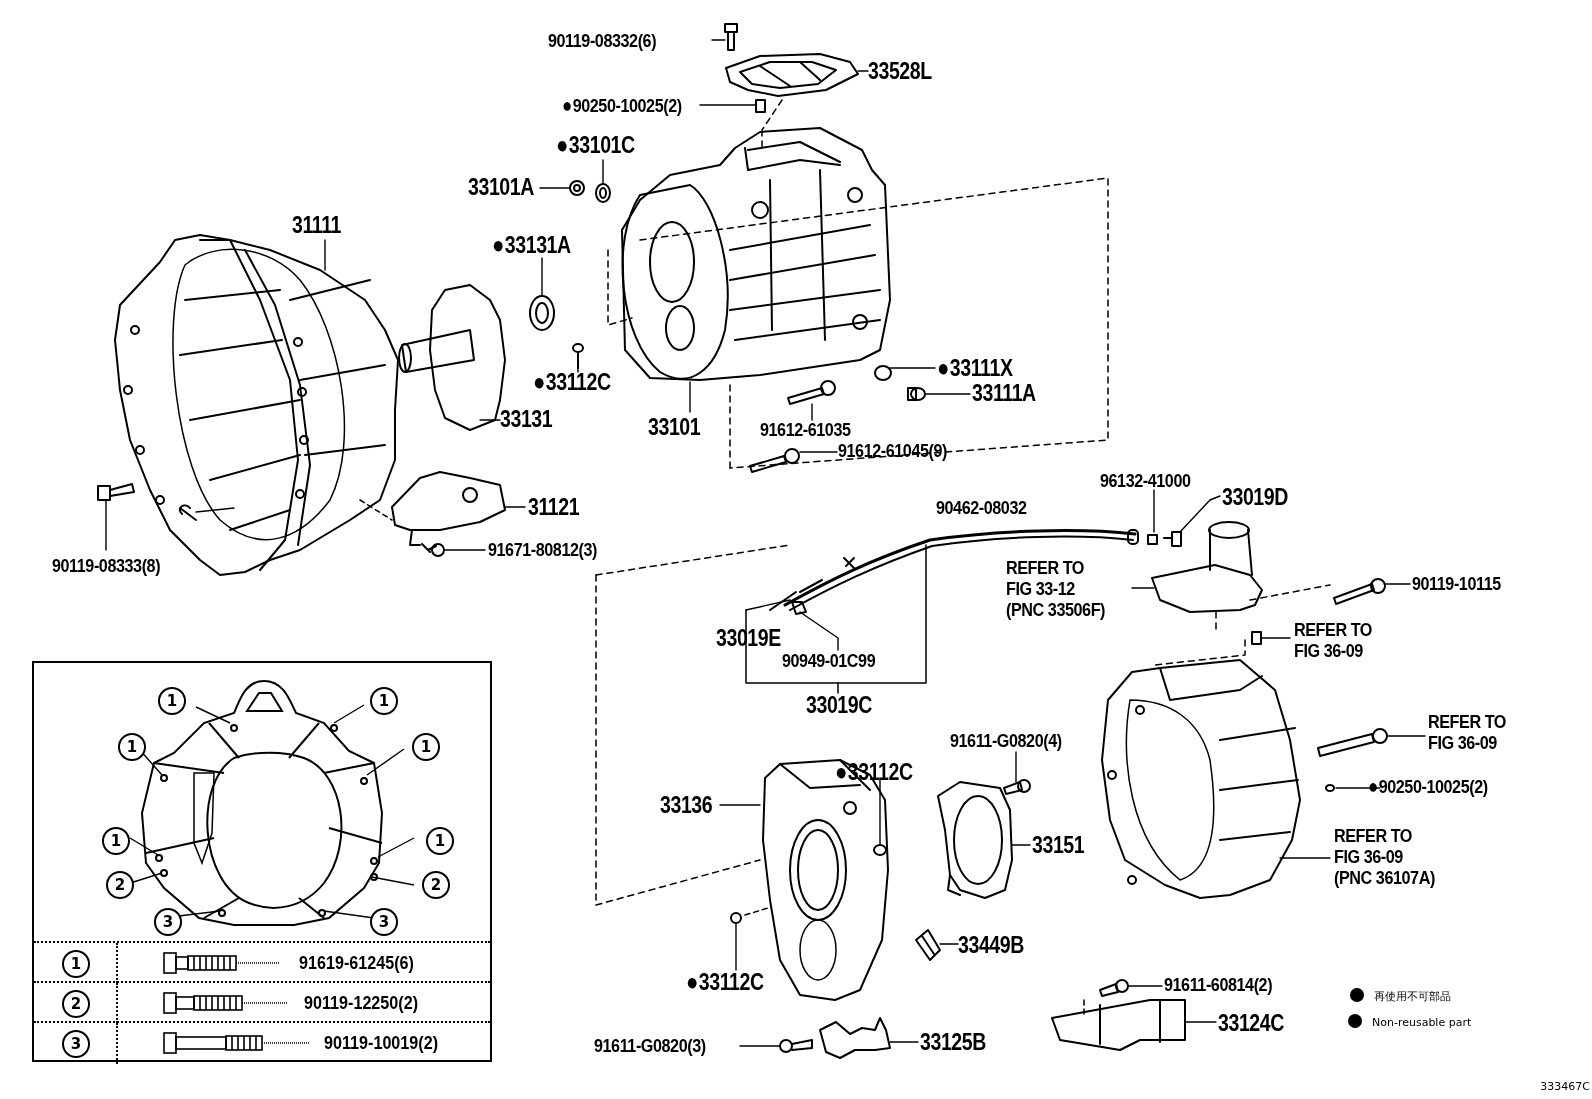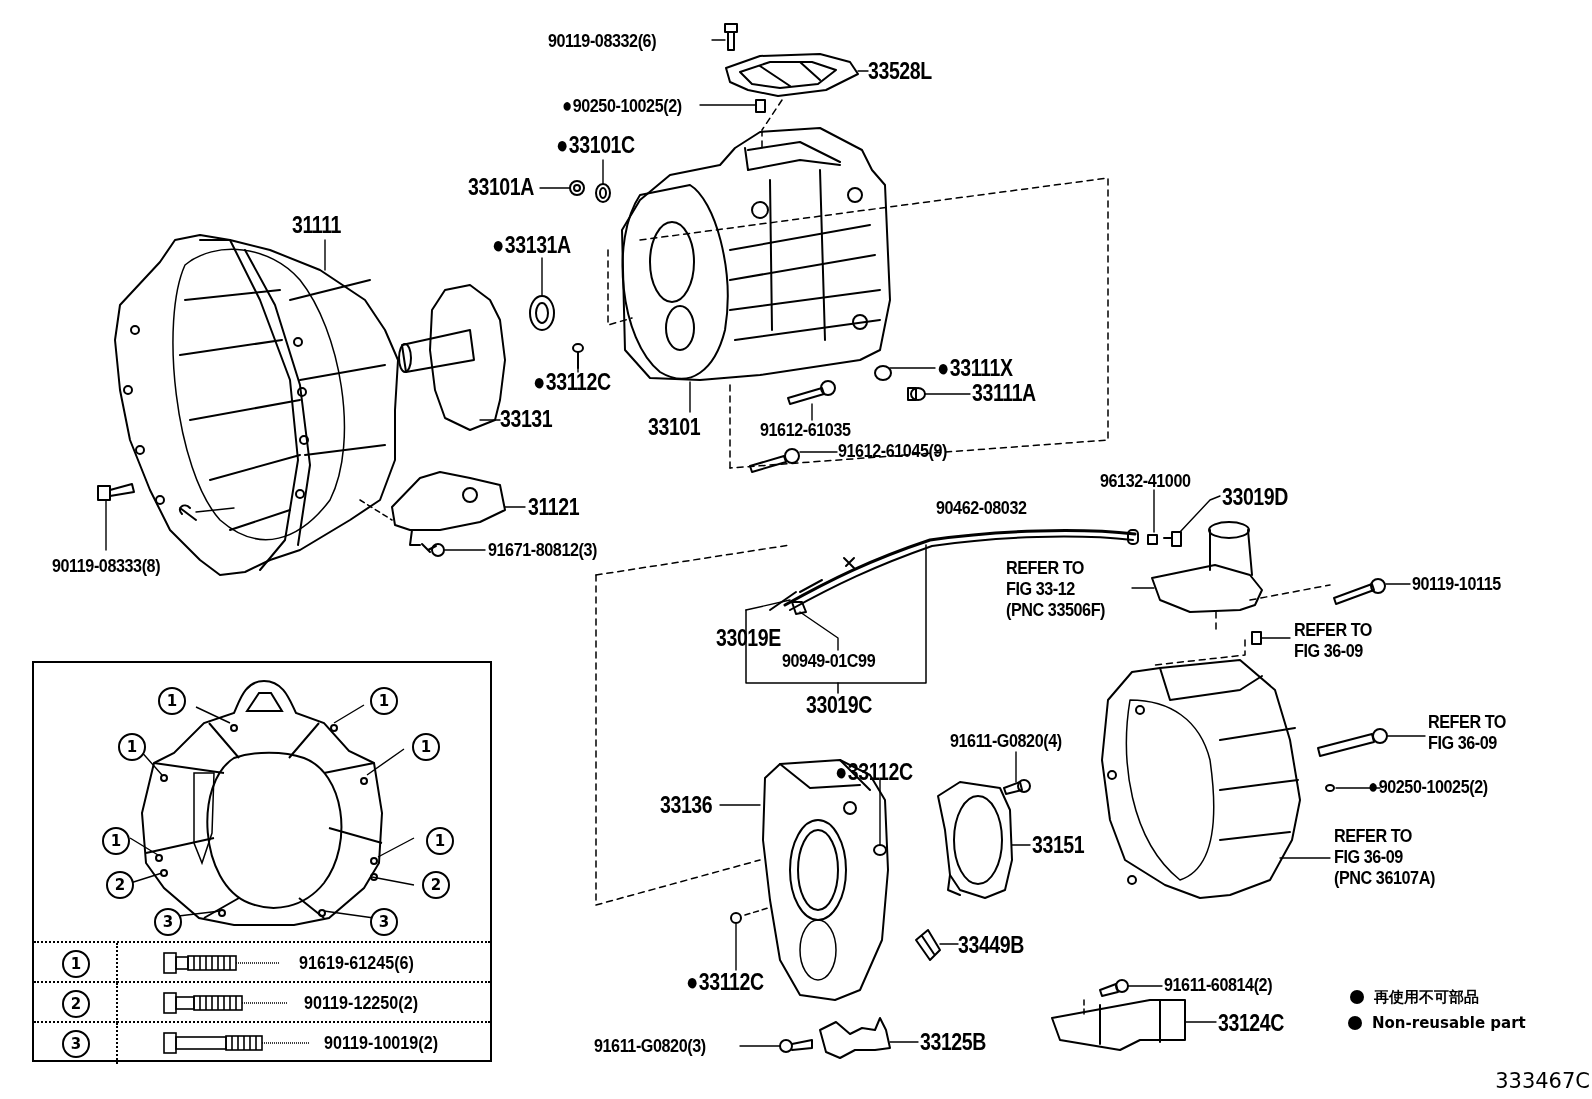--- a/index.html
+++ b/index.html
@@ -6,23 +6,23 @@
   body { width:1592px; height:1099px; position:relative; overflow:hidden;
          font-family:"DejaVu Sans Mono","Liberation Mono",monospace; color:#000; }
   #stage { position:absolute; left:0; top:0; width:1592px; height:1099px; }
   svg { position:absolute; left:0; top:0; }
   .lbl { position:absolute; font-family:"Liberation Sans Narrow","Liberation Sans","DejaVu Sans Condensed",sans-serif;
          font-weight:bold; color:#000; white-space:nowrap; line-height:1; letter-spacing:-0.5px; }
   .big { font-size:23px; transform:scaleX(0.85); transform-origin:left top; }
   .med { font-size:19px; transform:scaleX(0.85); transform-origin:left top; }
   .ref { font-size:18px; line-height:21px; white-space:pre; transform:scaleX(0.9); transform-origin:left top; }
   .dot::before { content:"\25CF"; font-size:1.05em; margin-right:1px; }
-  .legend { position:absolute; font-family:"DejaVu Sans","Liberation Sans",sans-serif; font-size:15px;font-weight:bold; }
+  .legend { position:absolute; font-family:"DejaVu Sans","Liberation Sans",sans-serif; font-size:11px; }
   .legend .bullet { display:inline-block; width:14px; height:14px; border-radius:50%; background:#000; margin-right:10px; vertical-align:-2px; }
-  .figno { position:absolute; right:2px; bottom:6px; font-family:"DejaVu Sans","Liberation Sans",sans-serif; font-size:21px; }
+  .figno { position:absolute; right:2px; bottom:6px; font-family:"DejaVu Sans","Liberation Sans",sans-serif; font-size:11px; }
   .circnum { position:absolute; width:24px; height:24px; border:2px solid #000; border-radius:50%;
              font-family:"DejaVu Sans",sans-serif; font-size:15px; font-weight:bold; text-align:center; line-height:24px; background:#fff; }
   .inset { position:absolute; left:32px; top:661px; width:460px; height:401px; border:2px solid #000; box-sizing:border-box; }
   .inset-row { position:absolute; left:0; width:100%; border-top:2px dotted #000; }
   .inset-row .idx { position:absolute; left:0; top:0; width:84px; height:100%; border-right:2px dotted #000; box-sizing:border-box; }
   .inset-row .code { position:absolute; left:265px; font-family:"Liberation Sans","DejaVu Sans",sans-serif; font-weight:bold; font-size:19px; transform:scaleX(0.85); transform-origin:left top; }
 </style>
 </head>
 <body>
 

